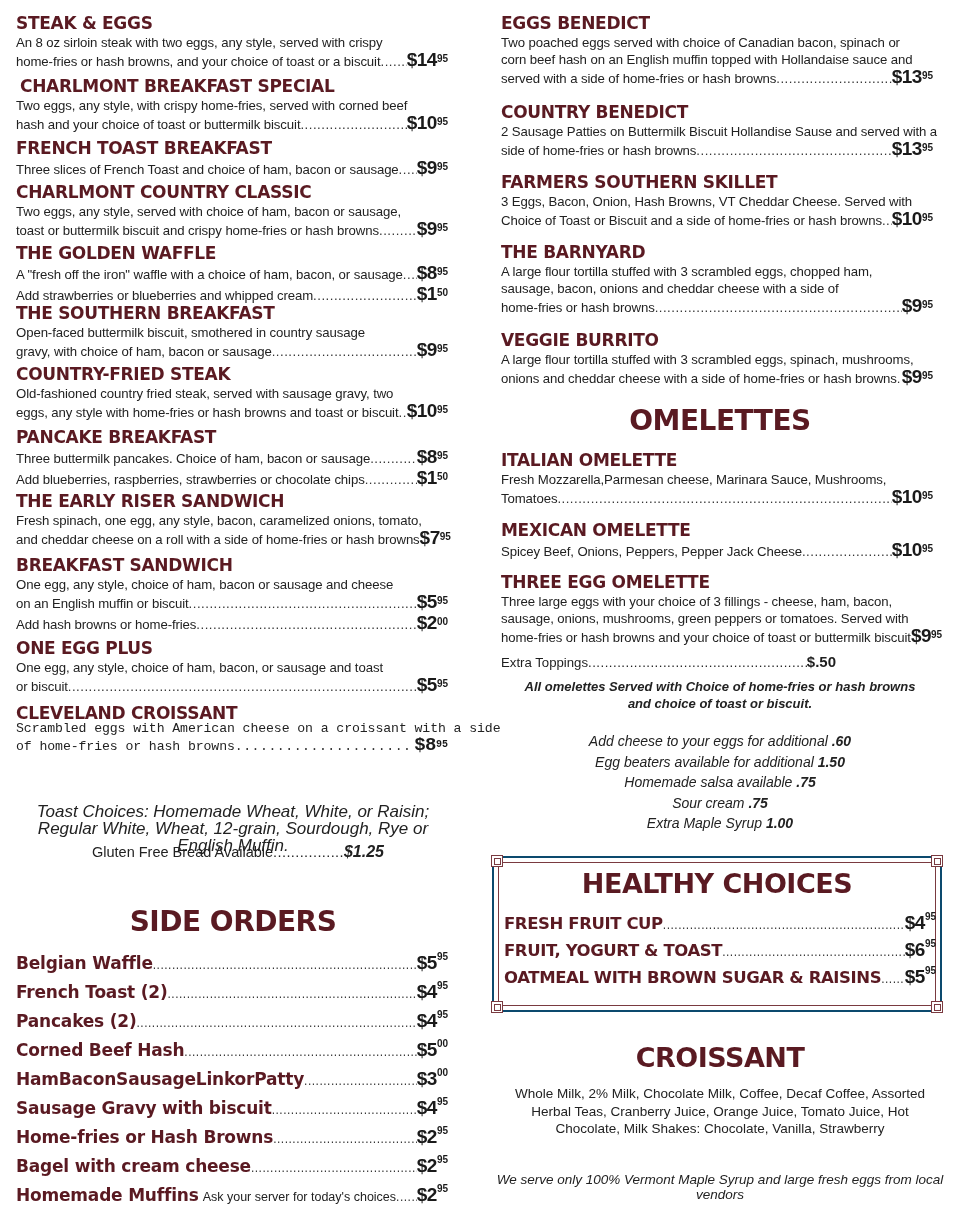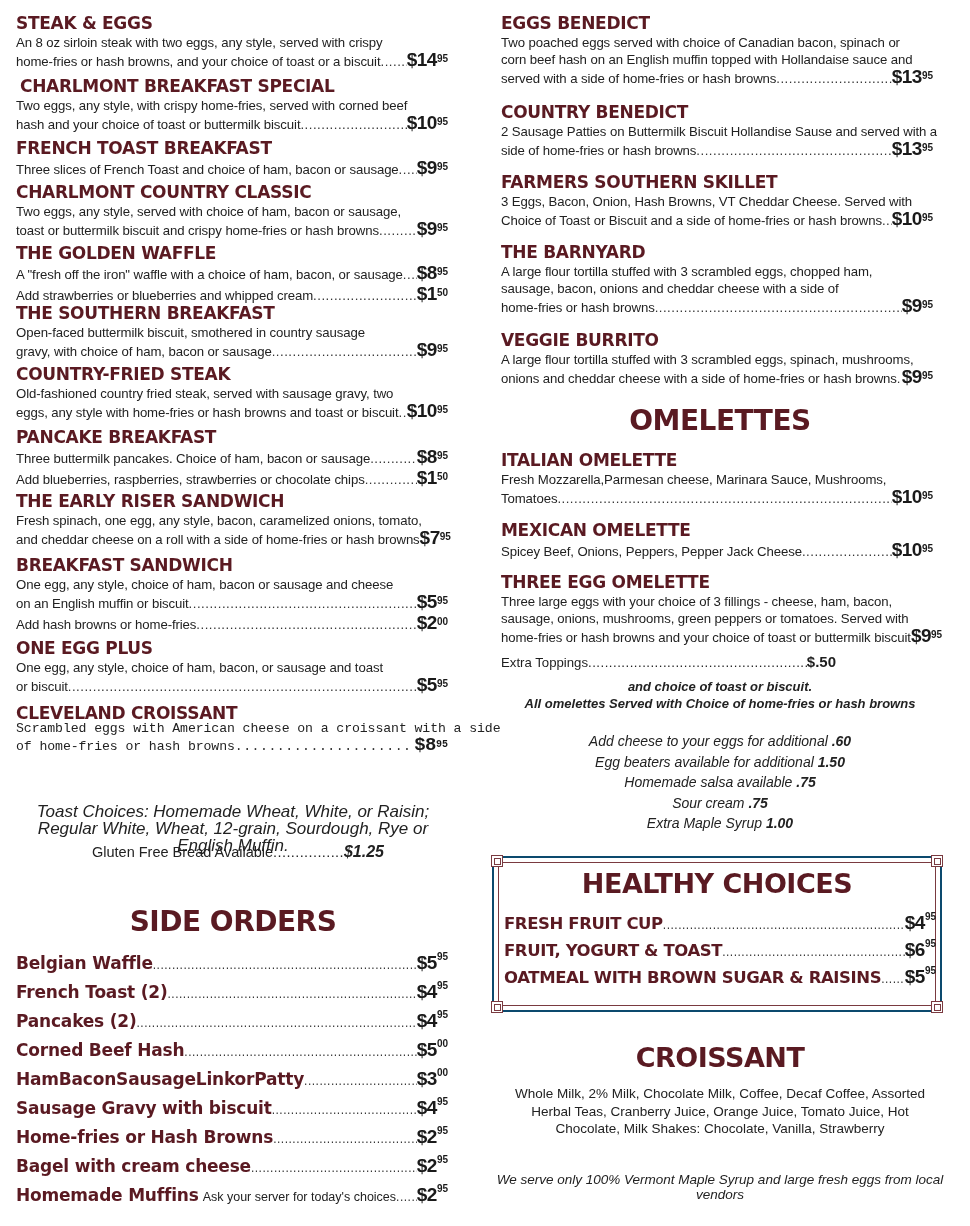--- a/index.html
+++ b/index.html
@@ -332,22 +332,22 @@
       </div>
     </div>
   </div>
 
 <div style="position:absolute; left:501px; width:335px; top:653px; font-size:13.2px; display:flex; align-items:baseline; white-space:nowrap;">
   <span>Extra Toppings</span>
   <span style="flex:1; overflow:hidden; letter-spacing:0.5px;">..............................................................................................</span>
   <b style="font-size:15px;">$.50</b>
 </div>
 <div class="center-note" style="left:492px; width:456px; top:678px; font-weight:bold; font-size:13px;">
+  <div>All omelettes Served with Choice of home-fries or hash browns</div>
   <div>and choice of toast or biscuit.</div>
-  <div>All omelettes Served with Choice of home-fries or hash browns</div>
 </div>
 
 <div id="extras" class="center-note" style="left:492px; width:456px; top:731px; font-size:14px; line-height:20.5px;">
     <div><span>Add cheese to your eggs for additional </span><b>.60</b></div>
     <div><span>Egg beaters available for additional </span><b>1.50</b></div>
     <div><span>Homemade salsa available  </span><b>.75</b></div>
     <div><span>Sour cream  </span><b>.75</b></div>
     <div><span>Extra Maple Syrup </span><b>1.00</b></div>
   </div>
 

